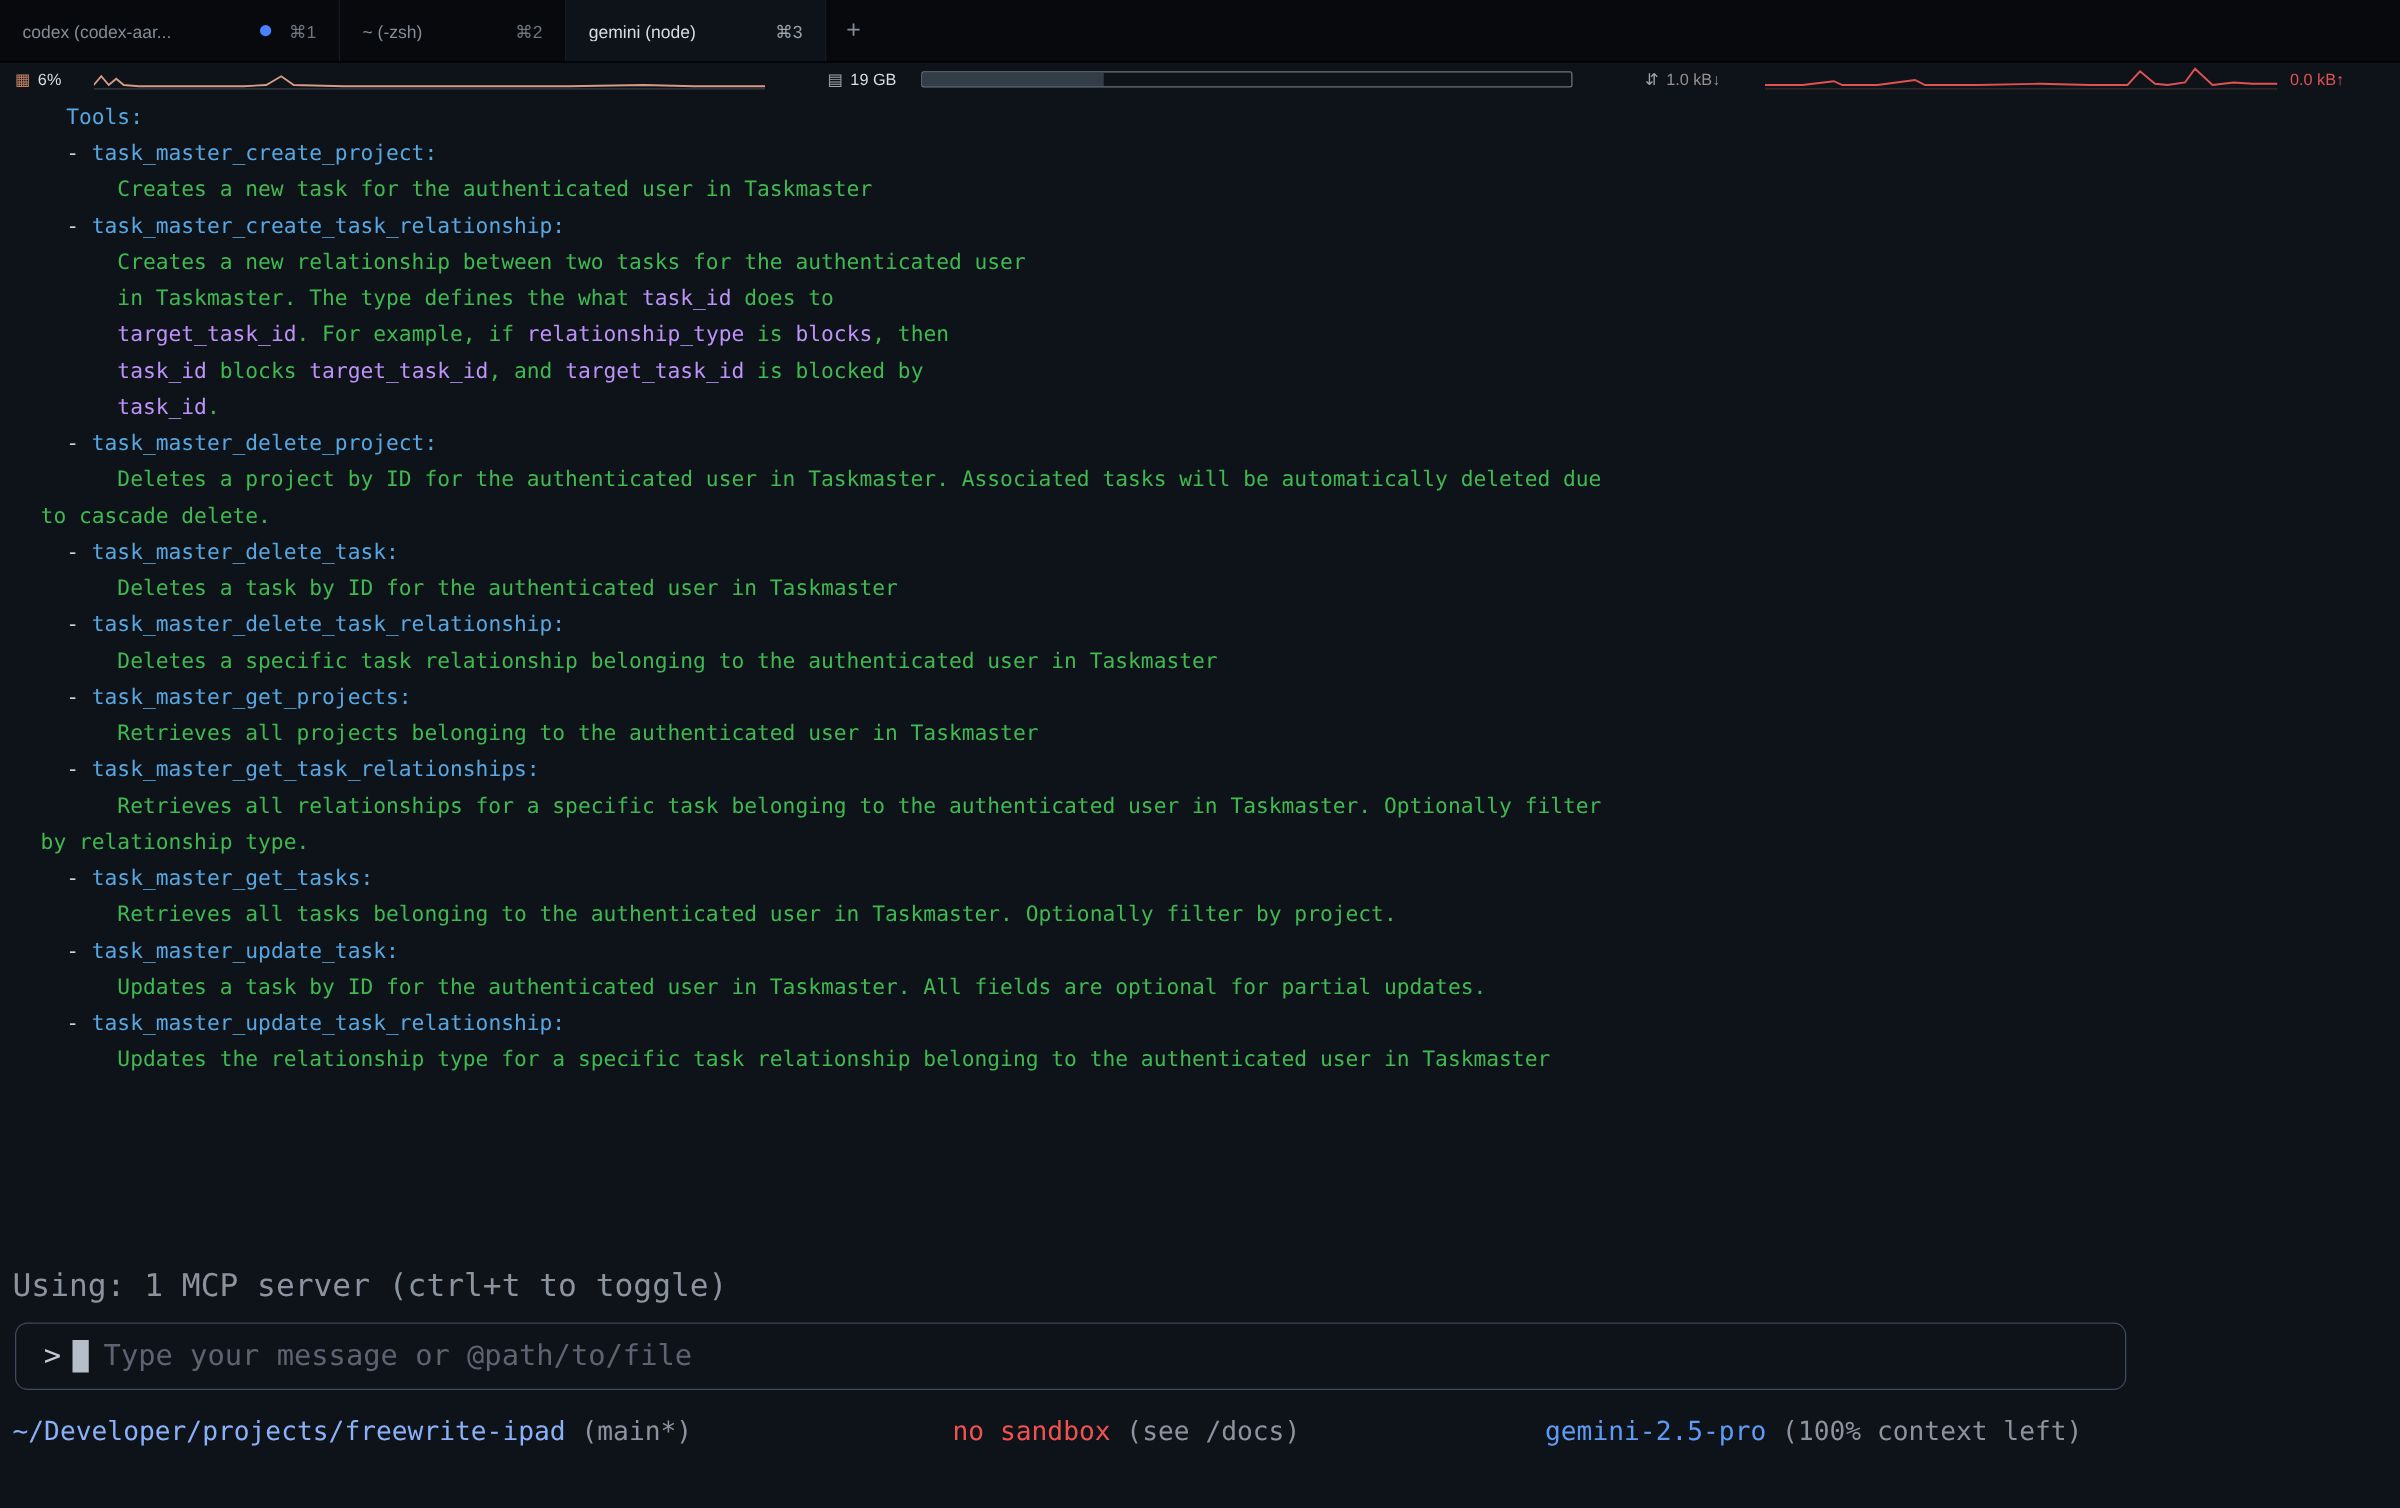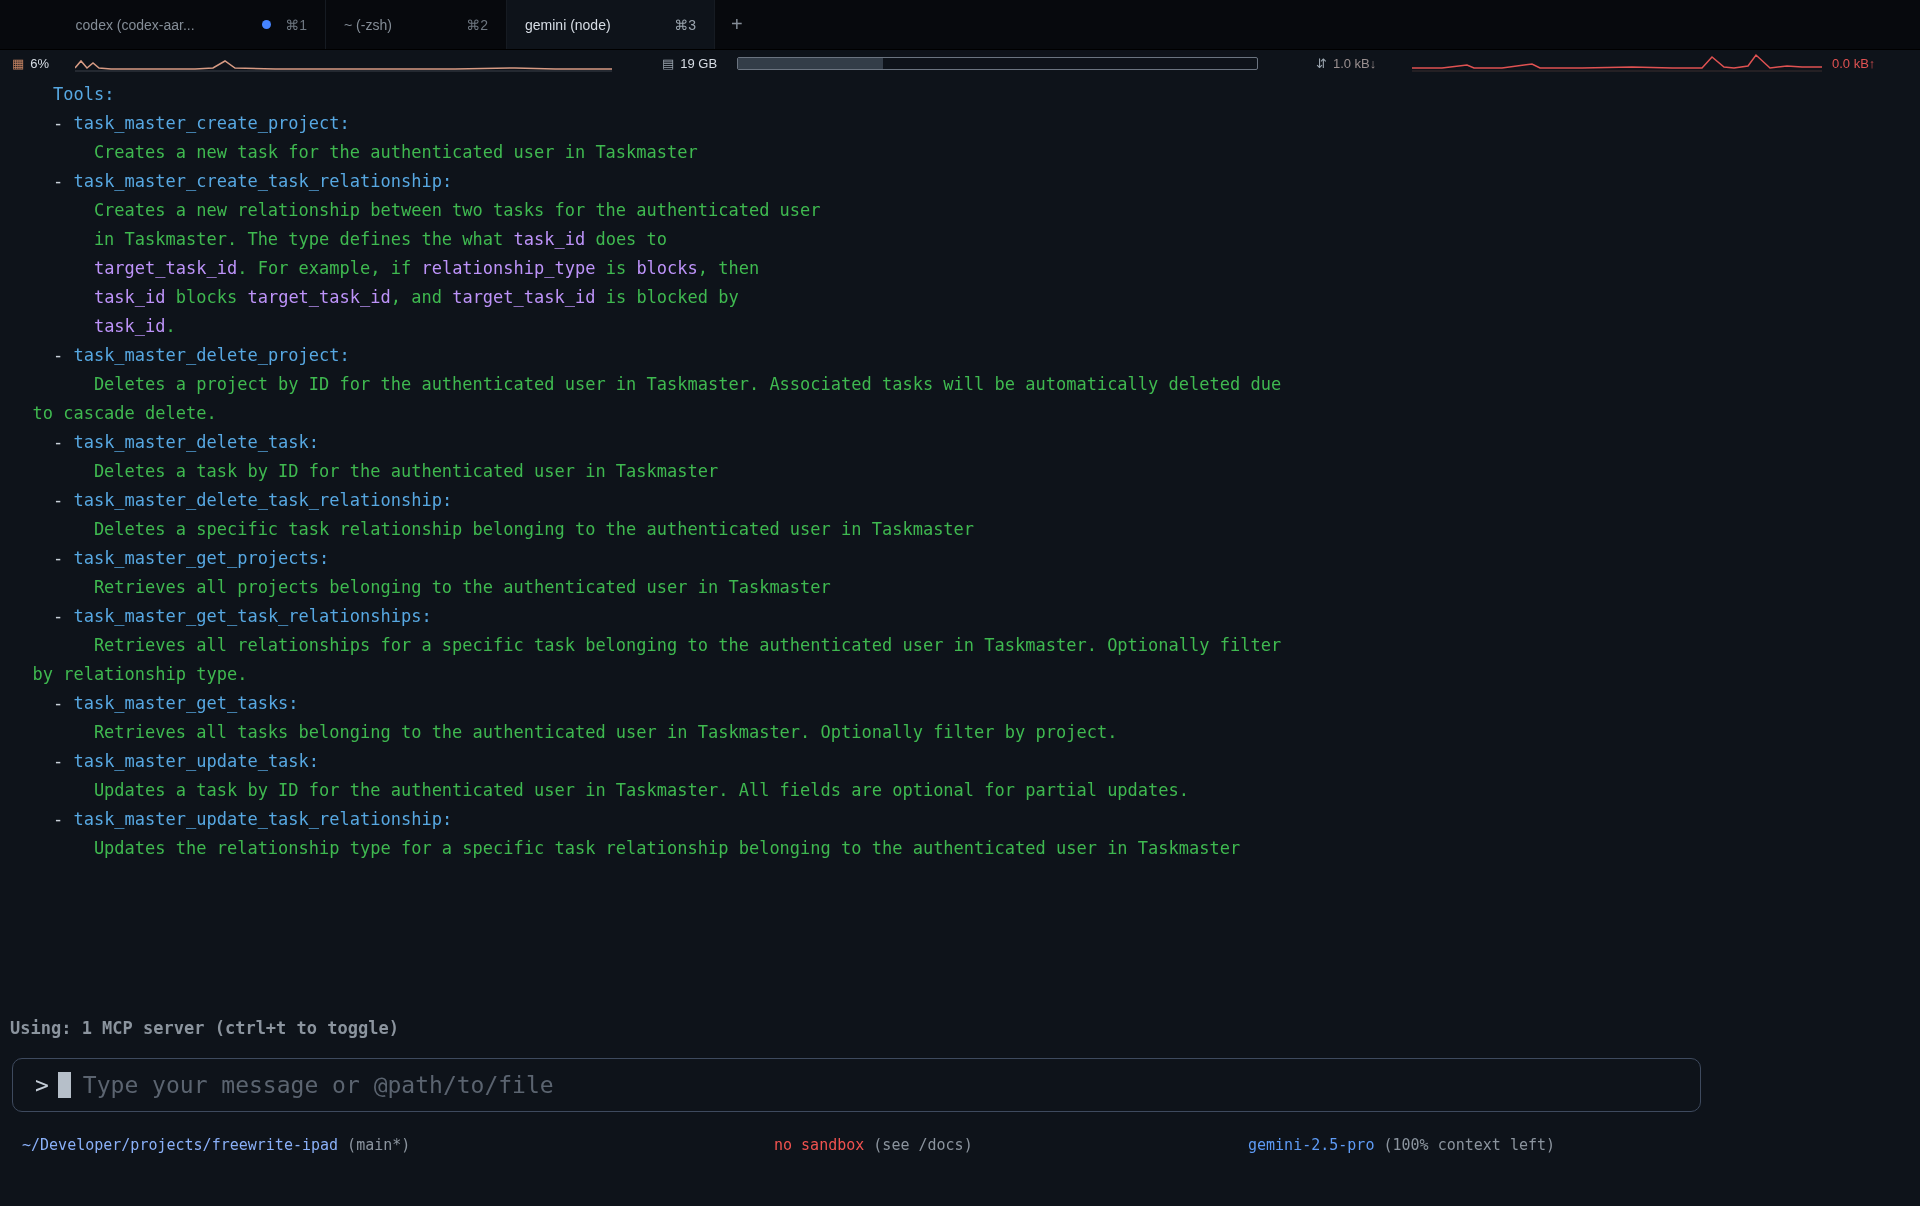--- a/index.html
+++ b/index.html
@@ -24,21 +24,21 @@
     display:flex;align-items:center;
     padding:0 18px;
     color:var(--tab_fg);
     border-right:1px solid #161b22;
     box-sizing:border-box;
   }
   .tab .tab-label{flex:1;white-space:nowrap;overflow:hidden;}
   .tab-shortcut{color:#6e7781;margin-left:14px;}
   .tab.active{background:var(--bg);color:var(--tab_fg_active);}
   .tab.active .tab-shortcut{color:#9aa4ae;}
-  .t1{width:326px;text-align:center;}
+  .t1{width:272px;}
   .t2{width:181px;gap:42px;}
   .t3{width:208px;justify-content:flex-end;}
   .dot{width:9px;height:9px;border-radius:50%;background:var(--dot_blue);margin-left:10px;flex:none;}
   .plus{display:flex;align-items:center;padding:0 16px;color:var(--tab_fg);font-size:20px;}
 
   
   .statusbar{
     position:absolute;top:50px;left:0;right:0;height:26px;
     font-family:"Liberation Sans", sans-serif;
     font-size:13px;color:var(--status_fg);
@@ -62,38 +62,38 @@
     font-size:17px;line-height:29px;
   }
   .tline{white-space:pre;height:29px;}
   .c-fg{color:var(--fg);}
   .c-cyan{color:var(--cyan);}
   .c-green{color:var(--green);}
   .c-purple{color:var(--purple);}
 
   .mcp-line{
     position:absolute;left:10px;top:1014px;
-    font-size:17px;line-height:29px;color:var(--gray);white-space:pre;font-weight:bold;
+    font-size:25px;line-height:29px;color:var(--gray);white-space:pre;
   }
 
   
   .input-box{
     position:absolute;left:12px;top:1058px;width:1689px;height:54px;
     border:1.5px solid var(--input_border);border-radius:10px;
     box-sizing:border-box;
     display:flex;align-items:center;
     padding-left:22px;
     font-size:23px;
   }
   .prompt{color:#c3ccd6;}
   .cursor{display:inline-block;width:13px;height:26px;background:#b6bfc9;margin-left:9px;flex:none;}
   .placeholder{color:var(--placeholder);margin-left:12px;white-space:pre;}
 
   
-  .footer{position:absolute;left:12px;top:1131px;right:0;height:29px;font-size:15px;line-height:29px;white-space:pre;}
+  .footer{position:absolute;left:0;top:1131px;right:0;height:29px;font-size:21px;line-height:29px;white-space:pre;}
   .f-group{position:absolute;top:0;}
   .f-path{color:var(--path_blue);}
   .f-dim{color:var(--gray);}
   .f-red{color:var(--red);}
   .f-model{color:var(--blue);}
 </style>
 </head>
 <body>
 
 <div class="tabbar">

